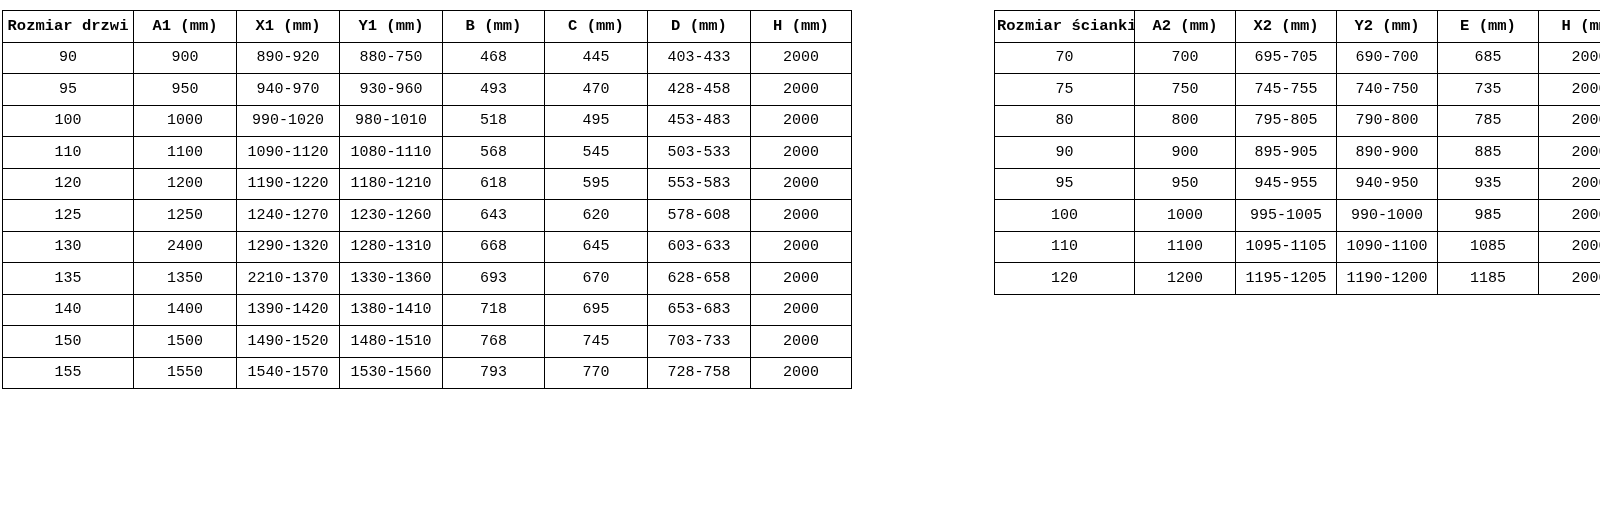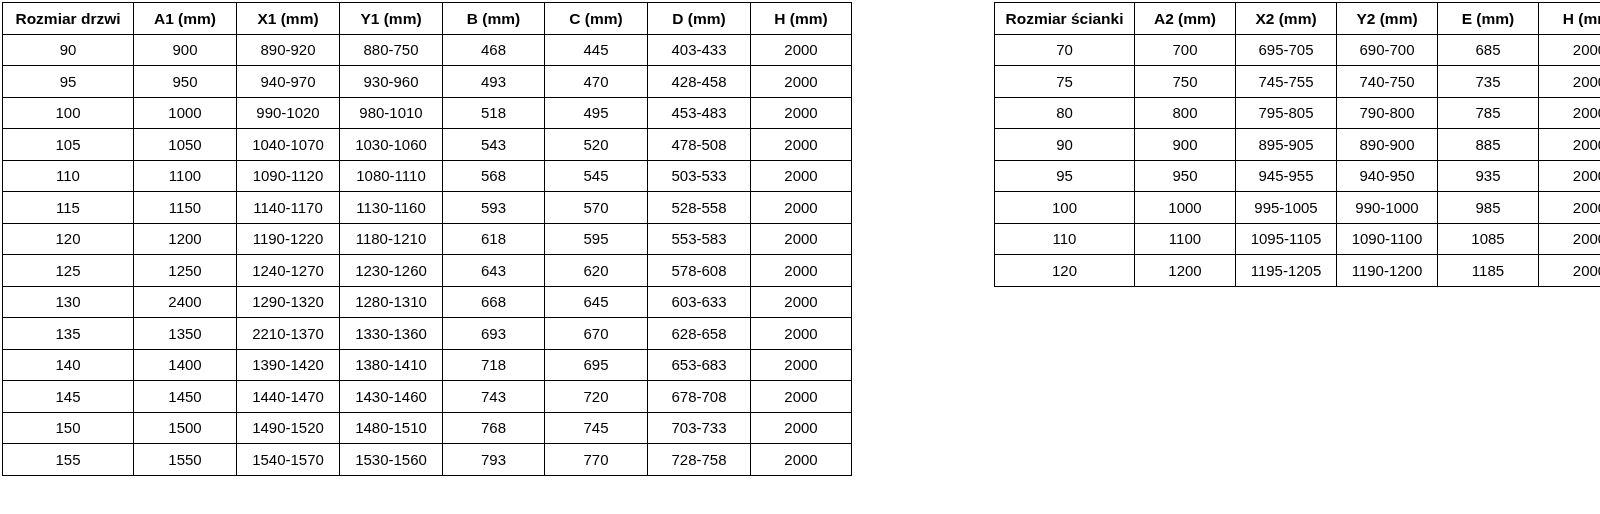--- a/index.html
+++ b/index.html
@@ -15,21 +15,22 @@
     width: 1600px;
     height: 514px;
     font-family: "Liberation Sans", sans-serif;
     color: #000000;
     background: #ffffff;
   }
   table.size-table {
     border-collapse: collapse;
     table-layout: fixed;
     position: absolute;
-    top: 2px;
+    top: 10px;
+    font-family: Liberation Mono, monospace;
   }
   table.t-doors  { left: 2px;   width: 849px; }
   table.t-walls  { left: 950px; width: 646px; margin-left: 44px; }
   .size-table th, .size-table td {
     border: 1.5px solid #000000;
     text-align: center;
     vertical-align: middle;
     height: 30.5px;
     padding: 0 2px;
     font-size: 15px;
@@ -95,50 +96,30 @@
           <td>100</td>
           <td>1000</td>
           <td>990-1020</td>
           <td>980-1010</td>
           <td>518</td>
           <td>495</td>
           <td>453-483</td>
           <td>2000</td>
         </tr>
         <tr>
-          <td>105</td>
-          <td>1050</td>
-          <td>1040-1070</td>
-          <td>1030-1060</td>
-          <td>543</td>
-          <td>520</td>
-          <td>478-508</td>
-          <td>2000</td>
-        </tr>
-        <tr>
           <td>110</td>
           <td>1100</td>
           <td>1090-1120</td>
           <td>1080-1110</td>
           <td>568</td>
           <td>545</td>
           <td>503-533</td>
           <td>2000</td>
         </tr>
         <tr>
-          <td>115</td>
-          <td>1150</td>
-          <td>1140-1170</td>
-          <td>1130-1160</td>
-          <td>593</td>
-          <td>570</td>
-          <td>528-558</td>
-          <td>2000</td>
-        </tr>
-        <tr>
           <td>120</td>
           <td>1200</td>
           <td>1190-1220</td>
           <td>1180-1210</td>
           <td>618</td>
           <td>595</td>
           <td>553-583</td>
           <td>2000</td>
         </tr>
         <tr>
@@ -172,30 +153,20 @@
           <td>2000</td>
         </tr>
         <tr>
           <td>140</td>
           <td>1400</td>
           <td>1390-1420</td>
           <td>1380-1410</td>
           <td>718</td>
           <td>695</td>
           <td>653-683</td>
-          <td>2000</td>
-        </tr>
-        <tr>
-          <td>145</td>
-          <td>1450</td>
-          <td>1440-1470</td>
-          <td>1430-1460</td>
-          <td>743</td>
-          <td>720</td>
-          <td>678-708</td>
           <td>2000</td>
         </tr>
         <tr>
           <td>150</td>
           <td>1500</td>
           <td>1490-1520</td>
           <td>1480-1510</td>
           <td>768</td>
           <td>745</td>
           <td>703-733</td>

